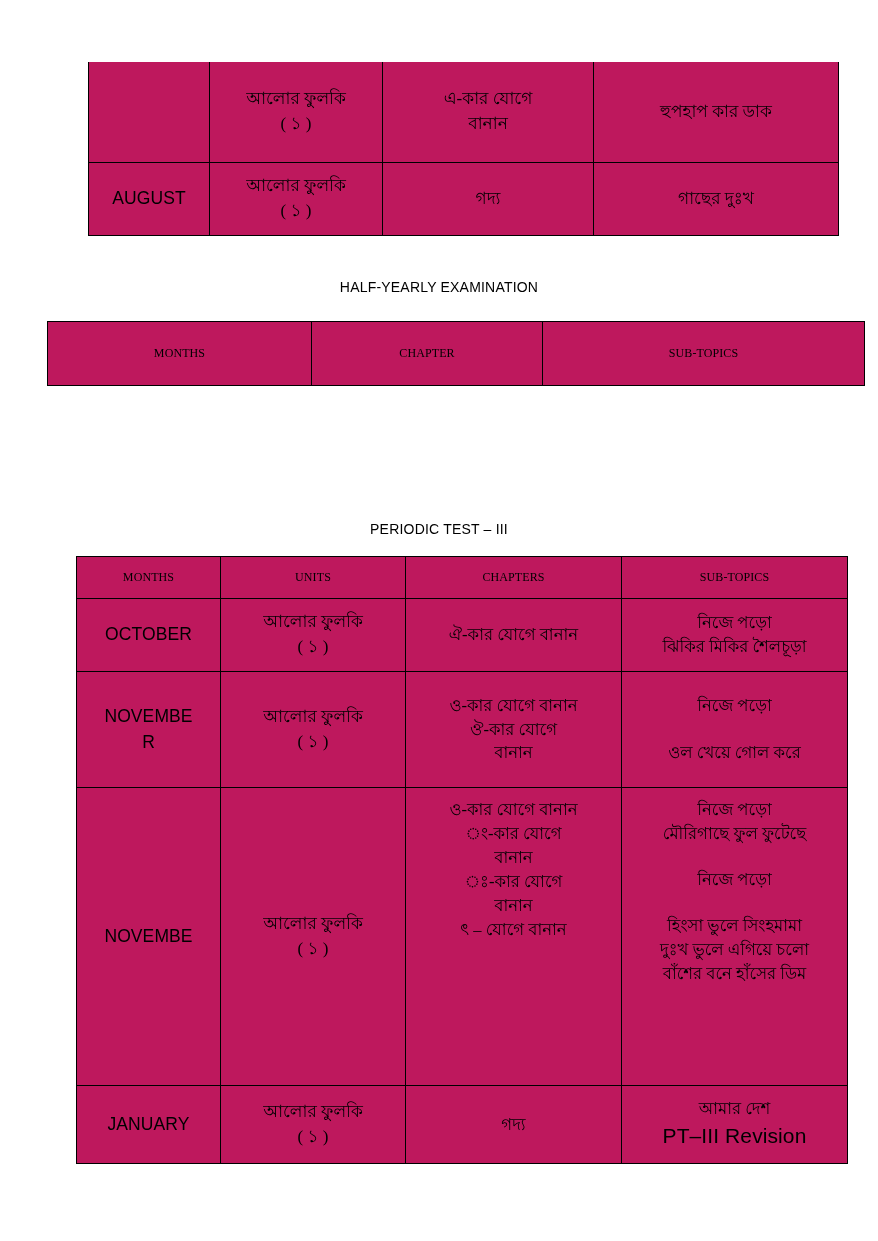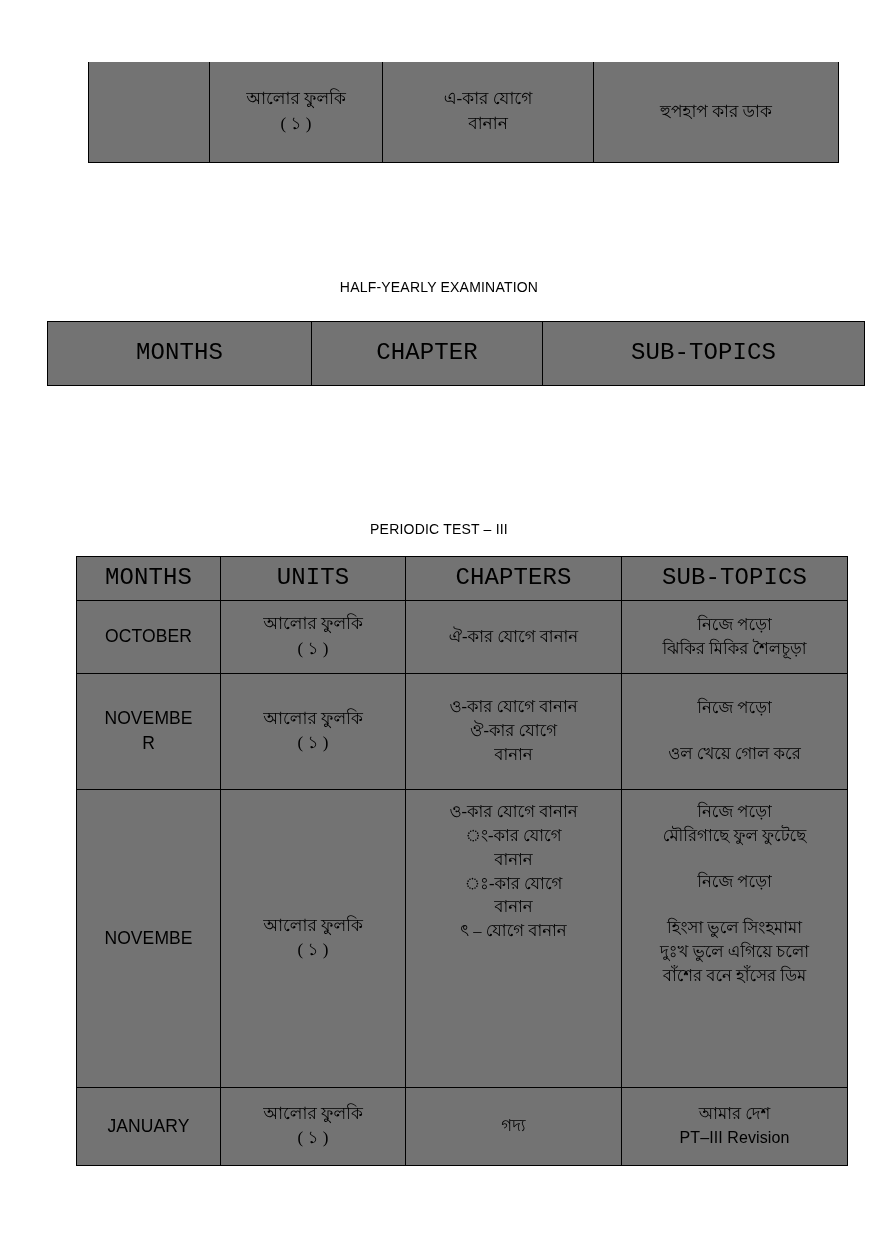--- a/index.html
+++ b/index.html
@@ -19,39 +19,39 @@
   .page {
     position: absolute;
     inset: 0;
   }
 
   
   table.syl {
     position: absolute;
     border-collapse: collapse;
     table-layout: fixed;
-    background: #737373;
+    background: #be185d;
   }
   table.syl td {
     border: 1.6px solid #000;
     text-align: center;
     vertical-align: middle;
     padding: 4px 5px;
     line-height: 1.45;
   }
 
   
   .en {
     font-family: "Liberation Sans", sans-serif;
     font-size: 17.5px;
     letter-spacing: .1px;
   }
   .en-hdr {
-    font-family: Liberation Mono, monospace;
-    font-size: 24px;
+    font-family: Liberation Serif, serif;
+    font-size: 12px;
     letter-spacing: .1px;
   }
   
   .bn {
     font-family: "Liberation Serif", "DejaVu Sans", serif;
     font-size: 17px;
     line-height: 1.5;
   }
   .bn-sm { font-size: 16.5px; }
 
@@ -131,20 +131,29 @@
         <td class="c2 bn">
           <span>আলোর ফুলকি</span><br>
           <span>( ১ )</span>
         </td>
         <td class="c3 bn">
           <span>এ-কার যোগে</span><br>
           <span>বানান</span>
         </td>
         <td class="c4 bn">হুপহাপ কার ডাক</td>
       </tr>
+      <tr class="row-august">
+        <td class="c1 en">AUGUST</td>
+        <td class="c2 bn">
+          <span>আলোর ফুলকি</span><br>
+          <span>( ১ )</span>
+        </td>
+        <td class="c3 bn">গদ্য</td>
+        <td class="c4 bn">গাছের দুঃখ</td>
+      </tr>
     </tbody>
   </table>
 
   <div class="caption" id="cap-half">HALF-YEARLY EXAMINATION</div>
 
   <table class="syl" id="table-half">
     <tbody>
       <tr>
         <td class="c1 en-hdr">MONTHS</td>
         <td class="c2 en-hdr">CHAPTER</td>
@@ -228,19 +237,19 @@
 
       <tr class="r-jan">
         <td class="c1 en">JANUARY</td>
         <td class="c2 bn">
           <span>আলোর ফুলকি</span><br>
           <span>( ১ )</span>
         </td>
         <td class="c3 bn bn-sm">গদ্য</td>
         <td class="c4 bn bn-sm">
           <span>আমার দেশ</span><br>
-          <span class="en" style="font-size:16px;">PT–III  Revision</span>
+          <span class="en" style="font-size:21px;">PT–III  Revision</span>
         </td>
       </tr>
     </tbody>
   </table>
 
 </div>
 
 </body></html>

